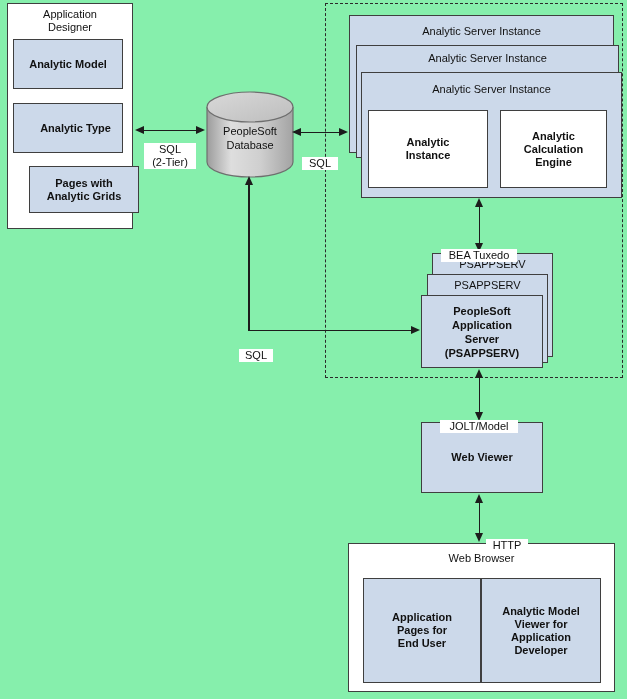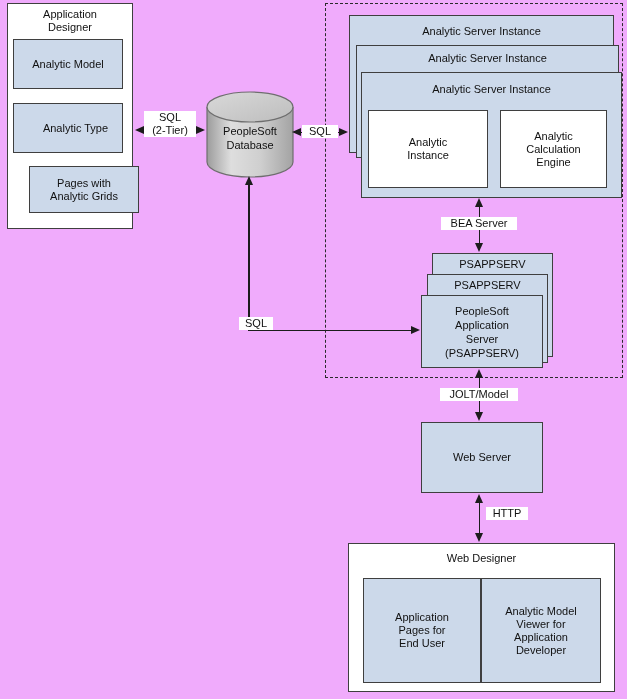--- a/index.html
+++ b/index.html
@@ -1,32 +1,32 @@
 <!DOCTYPE html>
 <html><head>
 <meta charset="utf-8">
 <style>
   html,body{margin:0;padding:0;background:#fff;}
-  .stage{position:relative;width:627px;height:699px;background:#f0abfc;
+  .stage{position:relative;width:627px;height:699px;background:#86efac;
          font-family:"Liberation Sans",sans-serif;font-size:11px;color:#111;overflow:hidden;}
   .box{position:absolute;box-sizing:border-box;border:1.5px solid #3f3f3f;background:#ccd9ea;}
   .whitebox{background:#ffffff;}
-  .center{display:flex;align-items:center;justify-content:center;text-align:center;}
+  .center{display:flex;align-items:center;justify-content:center;text-align:center;font-weight:bold;}
   .lbl{white-space:pre-line;line-height:13px;}
   .lh14{line-height:14px;}
   .toplabel{position:absolute;left:0;right:0;text-align:center;white-space:pre-line;line-height:13px;}
   .hline,.vline{position:absolute;background:#1c1c1c;z-index:1;}
   .hline{height:1.5px;}
   .vline{width:1.5px;}
   .arr{position:absolute;width:0;height:0;z-index:1;}
   .arr-up{border-left:4.5px solid transparent;border-right:4.5px solid transparent;border-bottom:9px solid #1c1c1c;}
   .arr-down{border-left:4.5px solid transparent;border-right:4.5px solid transparent;border-top:9px solid #1c1c1c;}
   .arr-left{border-top:4.5px solid transparent;border-bottom:4.5px solid transparent;border-right:9px solid #1c1c1c;}
   .arr-right{border-top:4.5px solid transparent;border-bottom:4.5px solid transparent;border-left:9px solid #1c1c1c;}
-  .conn-label{position:absolute;background:#ffffff;text-align:center;z-index:3;line-height:13px;white-space:pre-line;}
+  .conn-label{position:absolute;background:#ffffff;text-align:center;z-index:3;line-height:13px;white-space:pre-line;margin-top:32px;}
   .dashed{position:absolute;box-sizing:border-box;border:1.5px dashed #2a2a2a;z-index:0;background:transparent;}
   .dbtext{position:absolute;text-align:center;z-index:2;white-space:pre-line;line-height:14px;}
   svg{display:block;}
 </style>
 </head>
 <body>
 
 <div class="stage">
 
   <div class="dashed" style="left:325px;top:3px;width:298px;height:375px;"></div>
@@ -97,51 +97,51 @@
   </div>
   <div class="box whitebox center" style="left:500px;top:110px;width:107px;height:78px;">
     <span class="lbl">Analytic
 Calculation
 Engine</span>
   </div>
 
   <div class="vline" style="left:478.5px;top:205px;height:42px;"></div>
   <div class="arr arr-up" style="left:475px;top:198px;"></div>
   <div class="arr arr-down" style="left:475px;top:243px;"></div>
-  <div class="conn-label" style="left:441px;top:217px;width:76px;">BEA Server</div>
+  <div class="conn-label" style="left:441px;top:217px;width:76px;">BEA Tuxedo</div>
 
   <div class="box" style="left:432px;top:253px;width:121px;height:104px;">
     <div class="toplabel" style="top:4px;">PSAPPSERV</div>
   </div>
   <div class="box" style="left:427px;top:274px;width:121px;height:89px;">
     <div class="toplabel" style="top:4px;">PSAPPSERV</div>
   </div>
   <div class="box center" style="left:421px;top:295px;width:122px;height:73px;">
     <span class="lbl lh14">PeopleSoft
 Application
 Server
 (PSAPPSERV)</span>
   </div>
 
   <div class="vline" style="left:478.5px;top:376px;height:38px;"></div>
   <div class="arr arr-up" style="left:475px;top:369px;"></div>
   <div class="arr arr-down" style="left:475px;top:412px;"></div>
   <div class="conn-label" style="left:440px;top:388px;width:78px;">JOLT/Model</div>
 
   <div class="box center" style="left:421px;top:422px;width:122px;height:71px;">
-    <span class="lbl">Web Server</span>
+    <span class="lbl">Web Viewer</span>
   </div>
 
   <div class="vline" style="left:478.5px;top:500px;height:36px;"></div>
   <div class="arr arr-up" style="left:475px;top:494px;"></div>
   <div class="arr arr-down" style="left:475px;top:533px;"></div>
   <div class="conn-label" style="left:486px;top:507px;width:42px;">HTTP</div>
 
   <div class="box whitebox" style="left:348px;top:543px;width:267px;height:149px;">
-    <div class="toplabel" style="top:8px;">Web Designer</div>
+    <div class="toplabel" style="top:8px;">Web Browser</div>
   </div>
   <div class="box center" style="left:363px;top:578px;width:118px;height:105px;">
     <span class="lbl">Application
 Pages for
 End User</span>
   </div>
   <div class="box center" style="left:481px;top:578px;width:120px;height:105px;">
     <span class="lbl">Analytic Model
 Viewer for
 Application

